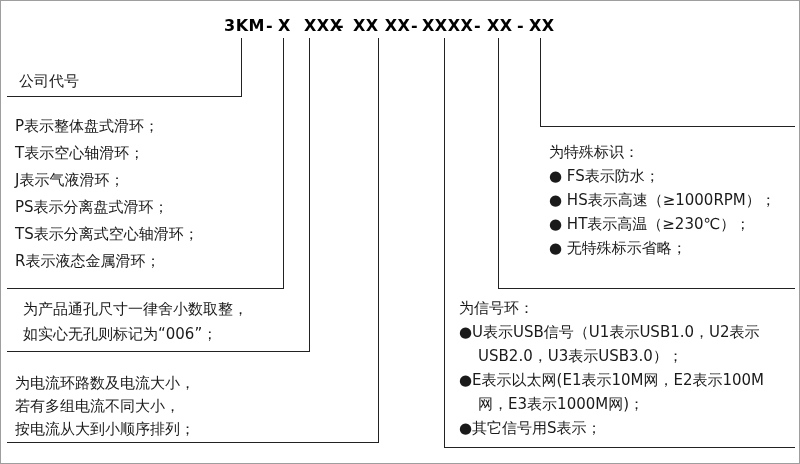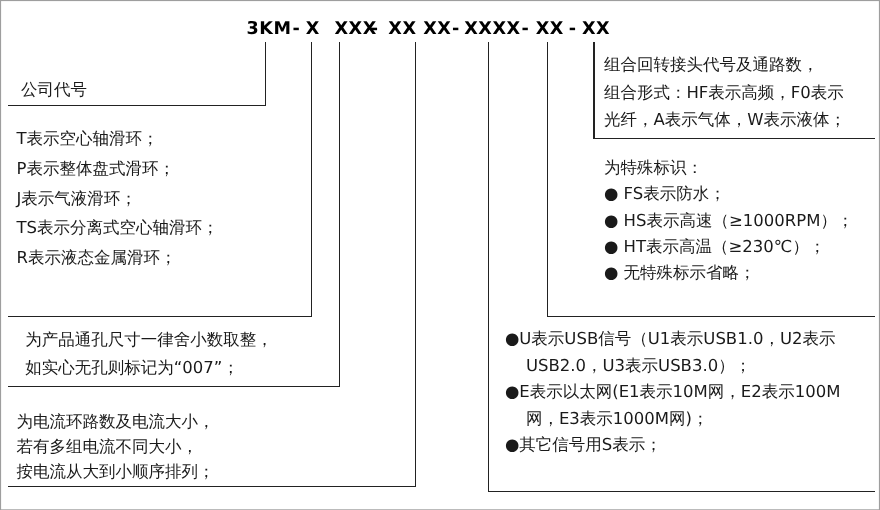--- a/index.html
+++ b/index.html
@@ -70,53 +70,50 @@
     <span class="title-seg" style="left:486px">XX</span>
     <span class="title-seg" style="left:516px">-</span>
     <span class="title-seg" style="left:528px">XX</span>
   </div>
 
   <div class="note" style="left:18px; top:68px; line-height:24px">
       <div class="tline">公司代号</div>
     </div>
 
   <div class="note" style="left:14px; top:112px; line-height:27px">
+      <div class="tline">P表示整体盘式滑环；</div>
       <div class="tline">T表示空心轴滑环；</div>
-      <div class="tline">P表示整体盘式滑环；</div>
       <div class="tline">J表示气液滑环；</div>
+      <div class="tline">PS表示分离盘式滑环；</div>
       <div class="tline">TS表示分离式空心轴滑环；</div>
       <div class="tline">R表示液态金属滑环；</div>
     </div>
 
   <div class="note" style="left:22px; top:296px; line-height:25px">
       <div class="tline">为产品通孔尺寸一律舍小数取整，</div>
-      <div class="tline">如实心无孔则标记为“007”；</div>
+      <div class="tline">如实心无孔则标记为“006”；</div>
     </div>
 
   <div class="note" style="left:14px; top:371px; line-height:23px">
       <div class="tline">为电流环路数及电流大小，</div>
       <div class="tline">若有多组电流不同大小，</div>
       <div class="tline">按电流从大到小顺序排列；</div>
     </div>
 
-  <div class="note" style="left:548px; top:46px; line-height:25px">
-      <div class="tline">组合回转接头代号及通路数，</div>
-      <div class="tline">组合形式：HF表示高频，F0表示</div>
-      <div class="tline">光纤，A表示气体，W表示液体；</div>
-    </div>
 
   <div class="note" style="left:548px; top:139px; line-height:24px">
       <div class="tline">为特殊标识：</div>
       <div class="tline">● FS表示防水；</div>
       <div class="tline">● HS表示高速（≥1000RPM）；</div>
       <div class="tline">● HT表示高温（≥230℃）；</div>
       <div class="tline">● 无特殊标示省略；</div>
     </div>
 
   <div class="note" style="left:458px; top:295px; line-height:24px">
+      <div class="tline">为信号环：</div>
       <div class="tline">●U表示USB信号（U1表示USB1.0，U2表示</div>
       <div class="tline">    USB2.0，U3表示USB3.0）；</div>
       <div class="tline">●E表示以太网(E1表示10M网，E2表示100M</div>
       <div class="tline">    网，E3表示1000M网)；</div>
       <div class="tline">●其它信号用S表示；</div>
     </div>
 
 </div>
 
 </body></html>

